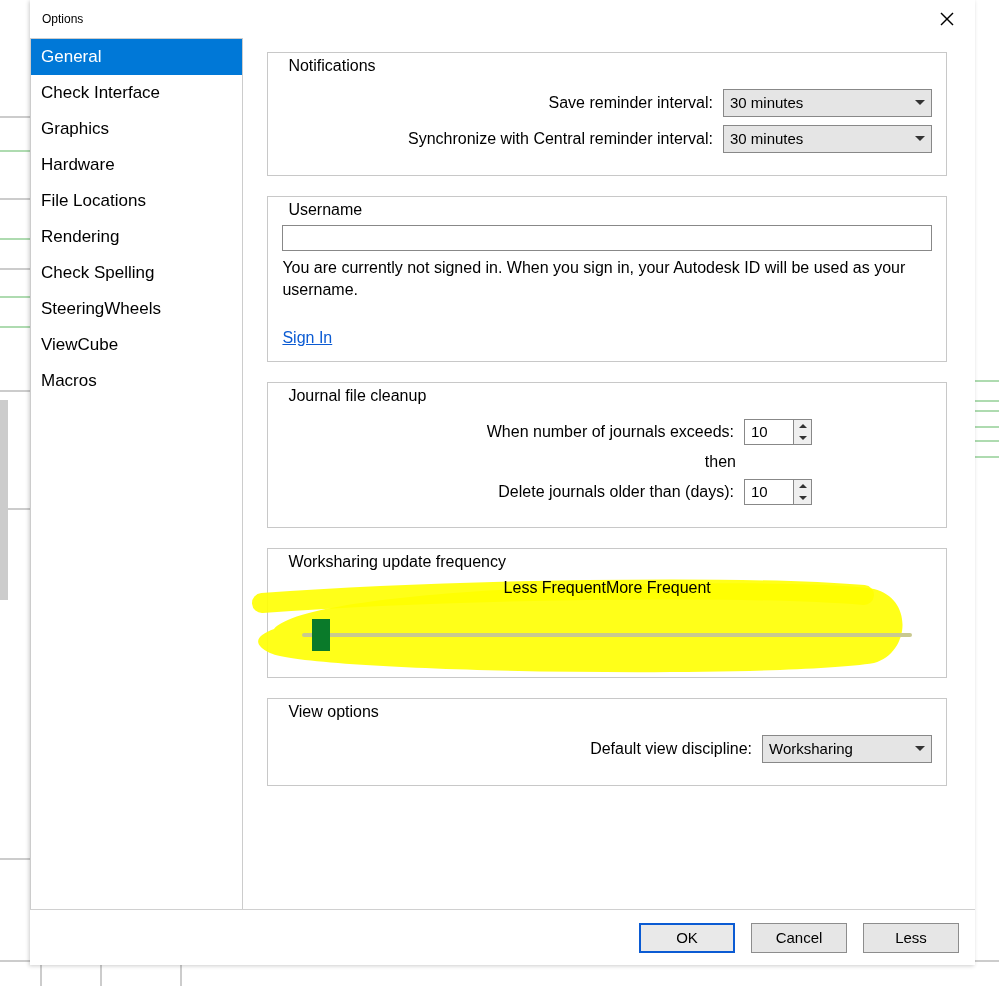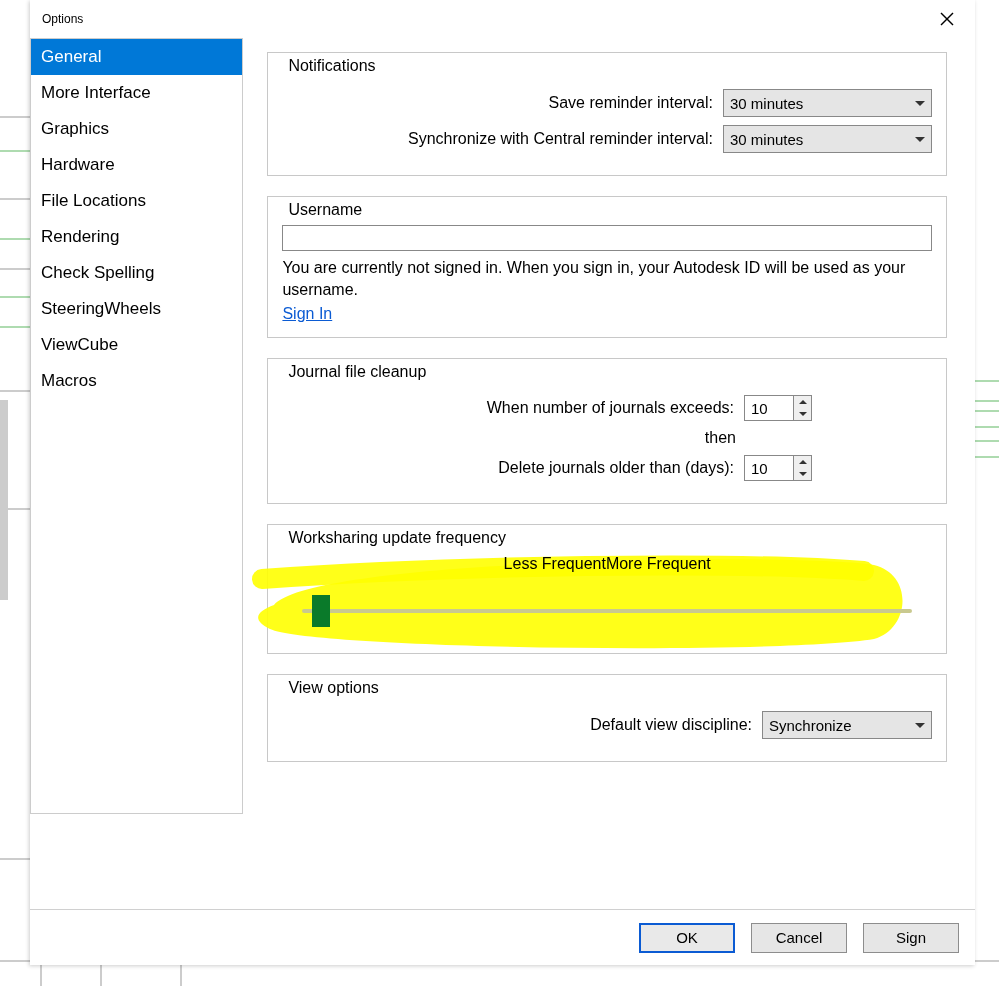--- a/index.html
+++ b/index.html
@@ -46,21 +46,21 @@
   .body {
     flex: 1 1 auto;
     display: flex;
     min-height: 0;
   }
   .sidebar {
     width: 230px;
     border: 1px solid #ccc;
     border-top: 1px solid #ccc;
     margin-top: 0;
-    height: 776px;
+    height: 872px;
     overflow: hidden;
   }
   .sidebar .item {
     padding: 6px 10px;
     font-size: 17px;
     line-height: 24px;
     cursor: pointer;
   }
   .sidebar .item.selected {
     background: #0078d7;
@@ -116,21 +116,21 @@
 
   .text-input {
     width: 100%;
     height: 26px;
     border: 1px solid #888;
     background: #fff;
     padding: 0 6px;
   }
   .note {
     font-size: 16px;
-    margin: 6px 0 4px 0;
+    margin: 6px 0 28px 0;
     line-height: 22px;
   }
   .link {
     color: #0b5bd3;
     text-decoration: underline;
     cursor: pointer;
     font-size: 16px;
   }
 
   .spin {
@@ -256,21 +256,21 @@
       <svg viewBox="0 0 14 14">
         <line x1="1" y1="1" x2="13" y2="13" stroke="#000" stroke-width="1.4"></line>
         <line x1="13" y1="1" x2="1" y2="13" stroke="#000" stroke-width="1.4"></line>
       </svg>
     </div>
   </div>
 
   <div class="body">
     <div class="sidebar">
       <div class="item selected"><span>General</span></div>
-      <div class="item"><span>More Interface</span></div>
+      <div class="item"><span>Check Interface</span></div>
       <div class="item"><span>Graphics</span></div>
       <div class="item"><span>Hardware</span></div>
       <div class="item"><span>File Locations</span></div>
       <div class="item"><span>Rendering</span></div>
       <div class="item"><span>Check Spelling</span></div>
       <div class="item"><span>SteeringWheels</span></div>
       <div class="item"><span>ViewCube</span></div>
       <div class="item"><span>Macros</span></div>
     </div>
 
@@ -356,33 +356,33 @@
           <div class="slider-track"></div>
           <div class="slider-thumb" id="ws-thumb" style="left: 30px;"></div>
         </div>
       </fieldset>
 
       <fieldset class="group">
         <legend>View options</legend>
         <div class="form-row" style="justify-content:flex-end;">
           <label>Default view discipline:</label>
           <div class="combo" style="width:170px;">
-            <span>Synchronize</span>
+            <span>Worksharing</span>
             <span class="caret"></span>
           </div>
         </div>
       </fieldset>
 
     </div>
   </div>
 
   <div class="footer">
     <div class="btn default">
         <span>OK</span>
       </div>
     <div class="btn">
         <span>Cancel</span>
       </div>
     <div class="btn">
-        <span>Sign</span>
+        <span>Less</span>
       </div>
   </div>
 </div>
 
 </body></html>

